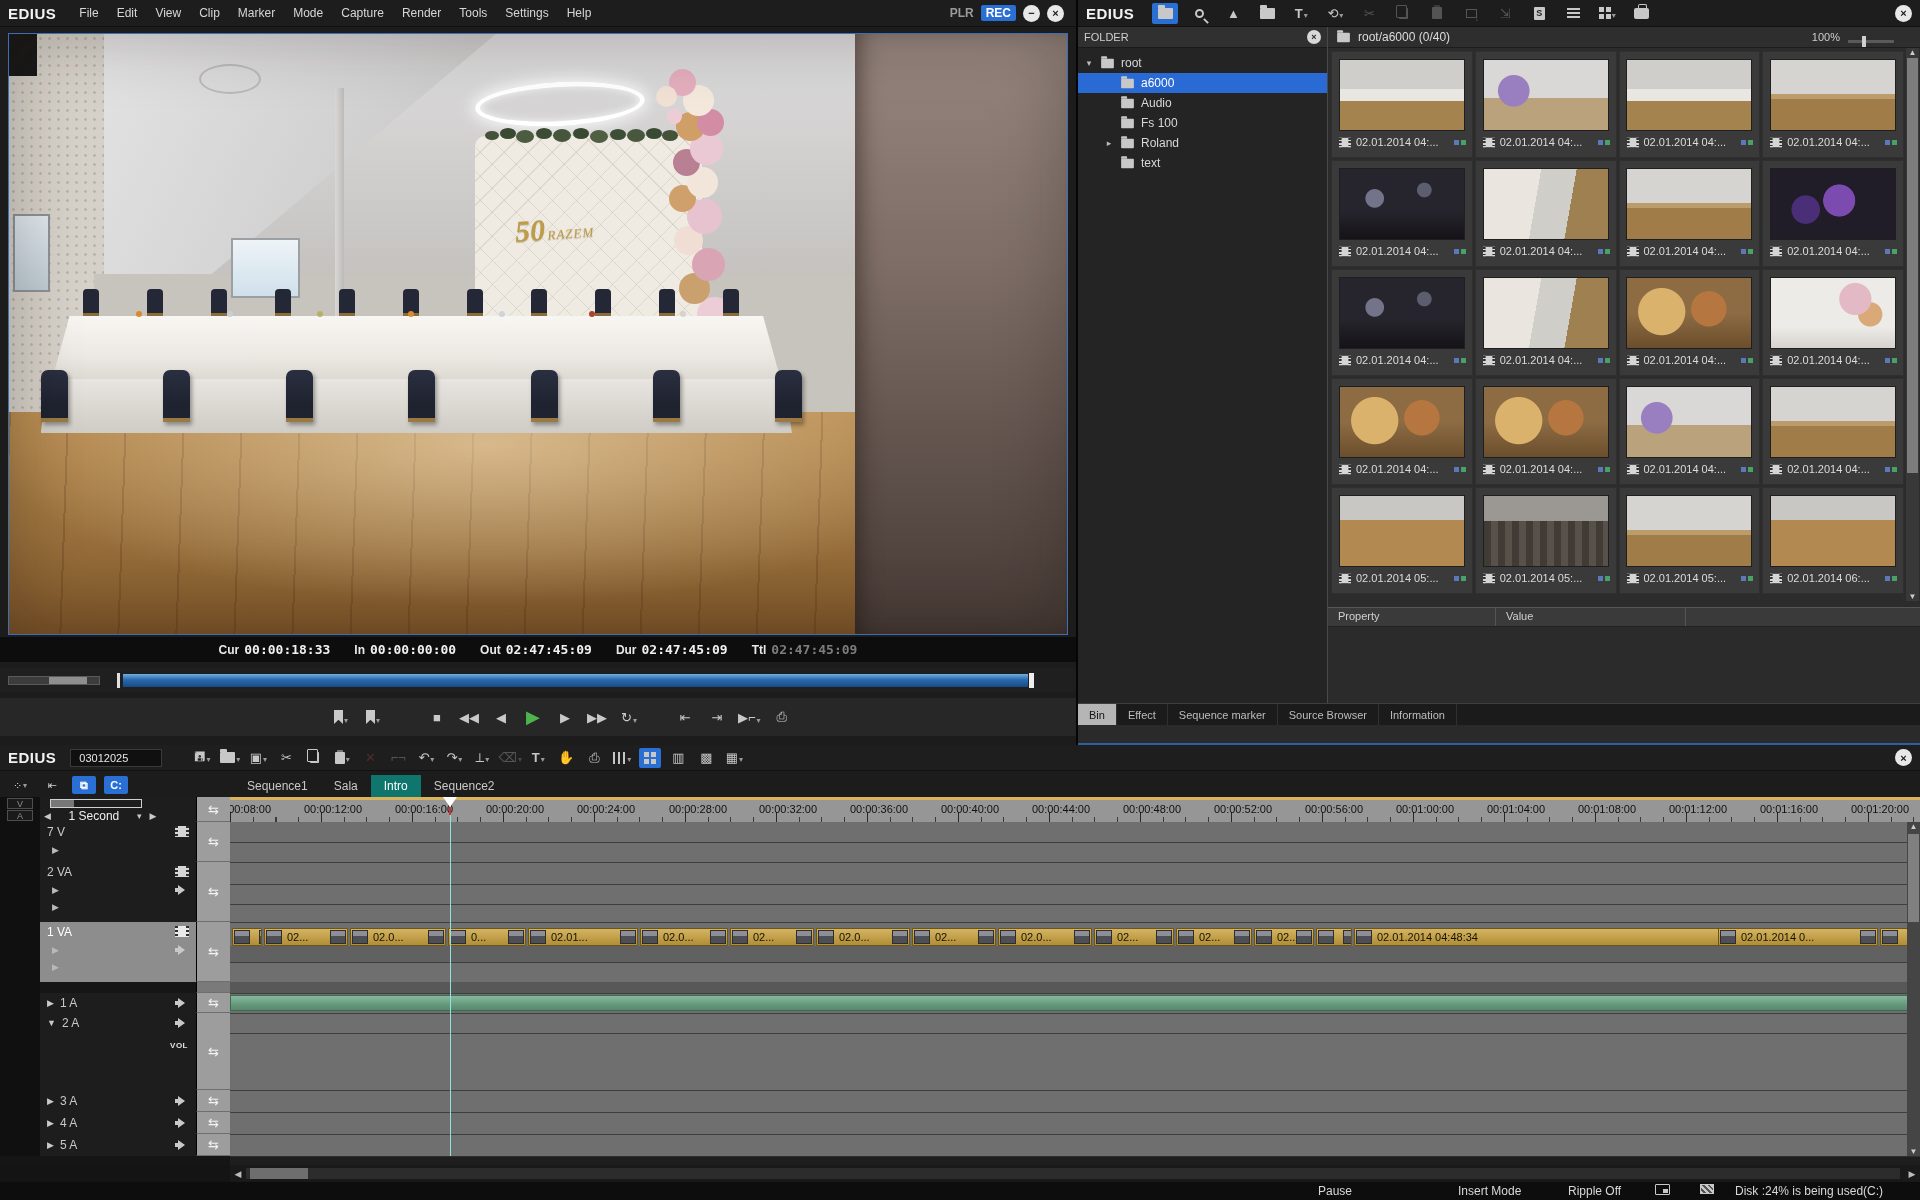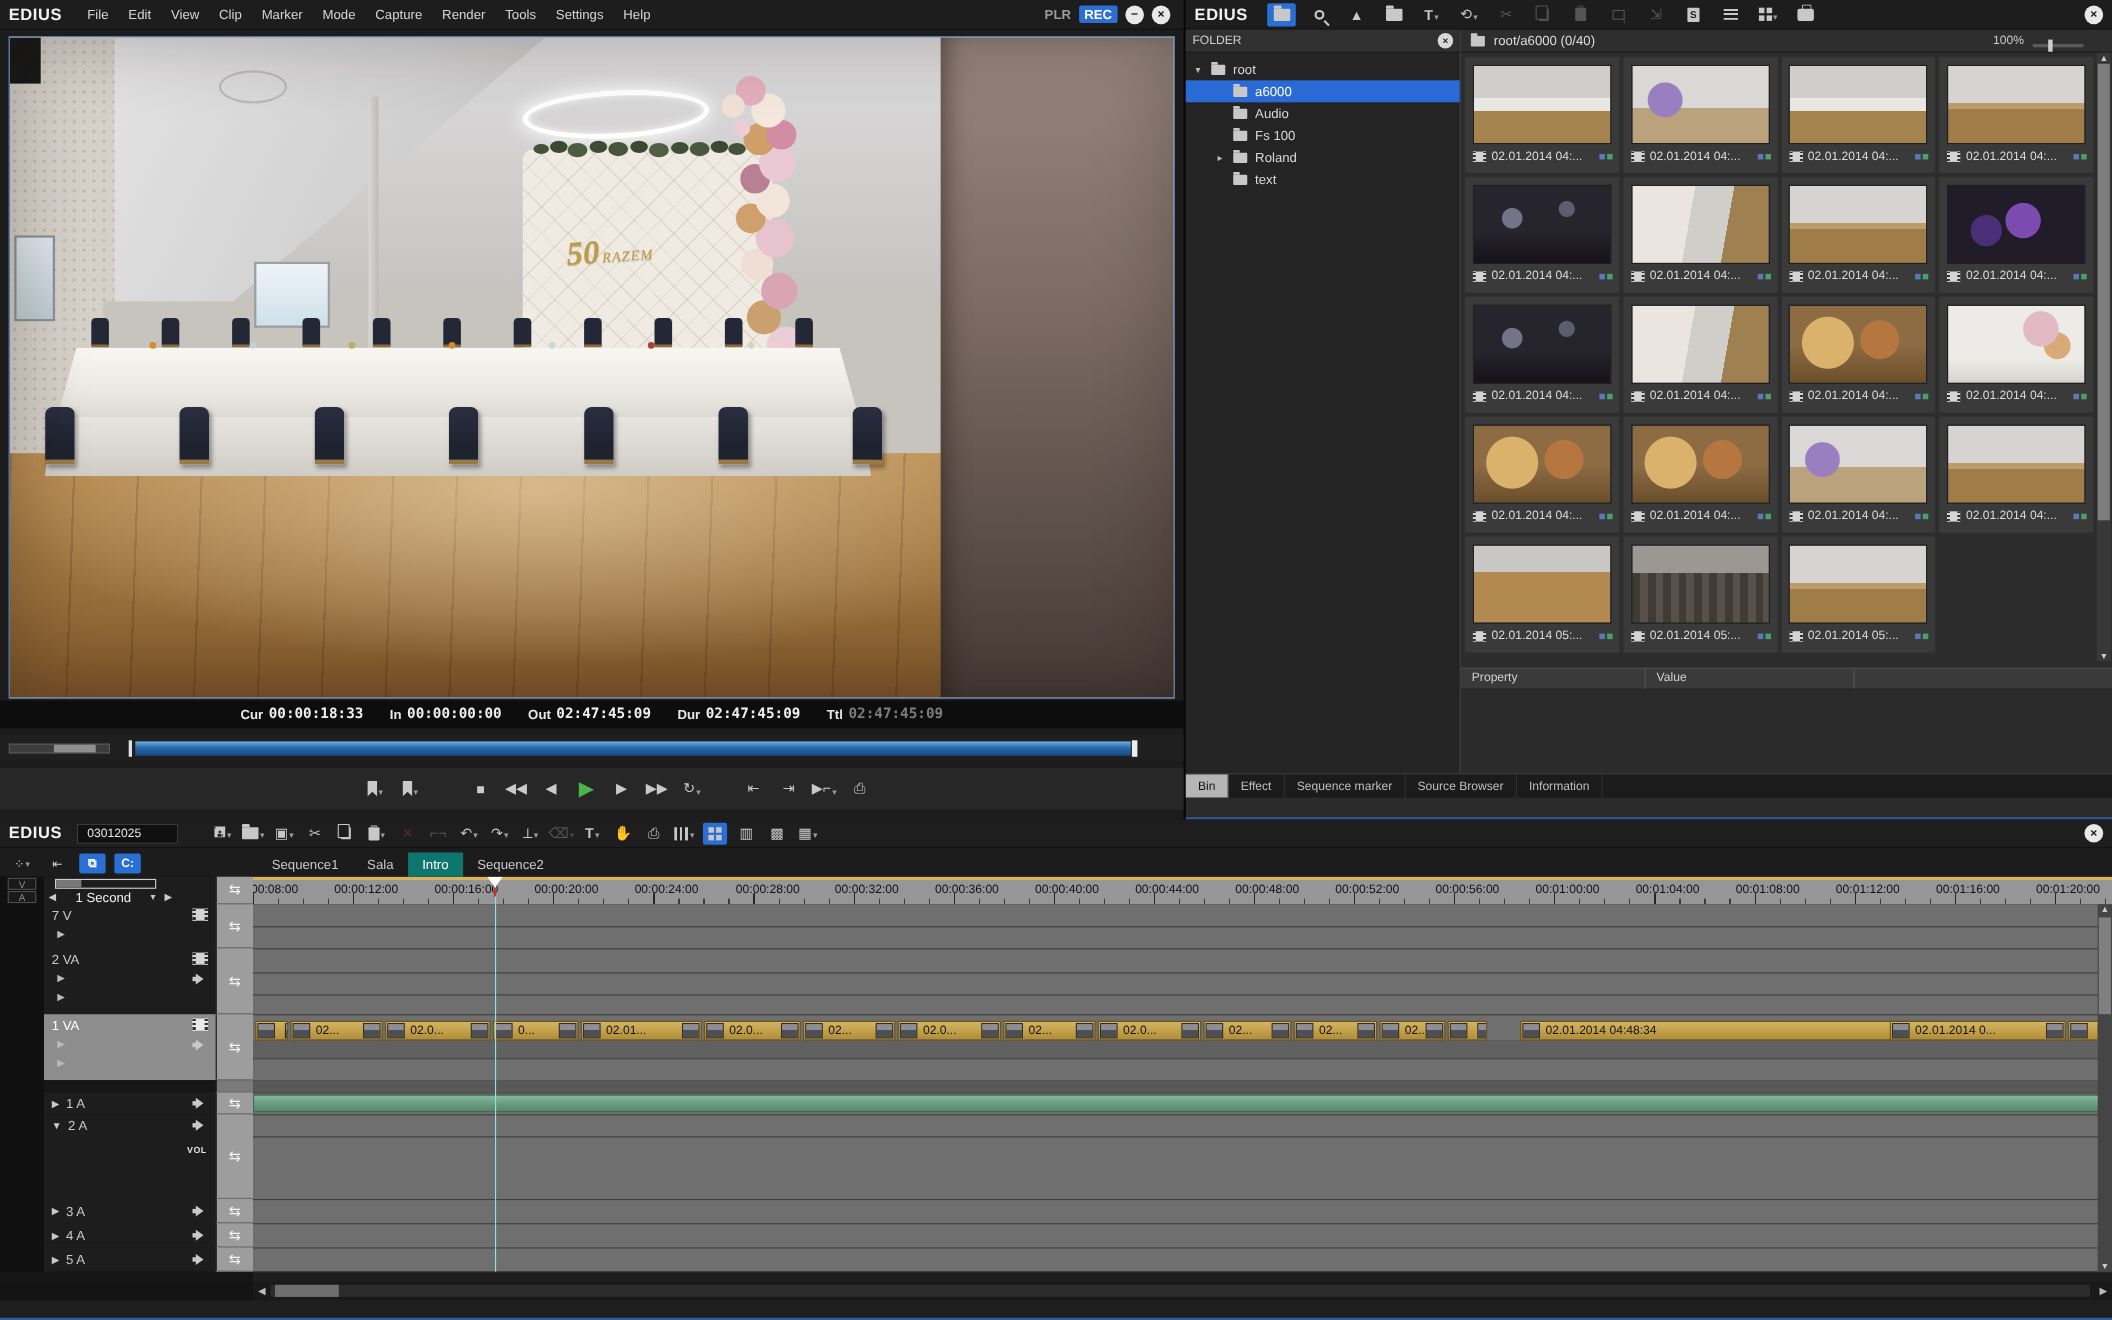--- a/index.html
+++ b/index.html
@@ -695,20 +695,31 @@
               <div class="blabel">
                 <span class="ic-film" style="transform:scale(.85)"></span>
                 <span>02.01.2014 05:...</span>
                 <span class="dots">
                   <i class="dotb"></i>
                   <i class="dotg"></i>
                 </span>
               </div>
             </div>
 
+            <div class="bcell">
+              <div class="bthumb v-floor"></div>
+              <div class="blabel">
+                <span class="ic-film" style="transform:scale(.85)"></span>
+                <span>02.01.2014 06:...</span>
+                <span class="dots">
+                  <i class="dotb"></i>
+                  <i class="dotg"></i>
+                </span>
+              </div>
+            </div>
           </div>
         <div class="prop">
           <div class="prop-head">
             <span class="pc c1">Property</span>
             <span class="pc c2">Value</span>
           </div>
         </div>
       </div>
     </div>
 
@@ -1037,21 +1048,21 @@
                 <span class="clbl">02...</span>
                 <span class="cth r"></span>
               </div>
             
               <div class="clip" style="left: 1086px; width: 36px;">
                 <span class="cth"></span>
                 <span class="clbl"></span>
                 <span class="cth r"></span>
               </div>
             
-              <div class="clip" style="left: 1124px; width: 384px; margin-left: 28px;">
+              <div class="clip" style="left: 1124px; width: 384px;">
                 <span class="cth"></span>
                 <span class="clbl">02.01.2014 04:48:34</span>
                 <span class="cth r"></span>
               </div>
             
               <div class="clip" style="left: 1488px; width: 160px;">
                 <span class="cth"></span>
                 <span class="clbl">02.01.2014 0...</span>
                 <span class="cth r"></span>
               </div>
@@ -1075,14 +1086,22 @@
 
     <div class="tl-hscroll">
       <span class="hsp"></span>
       <span class="harr">◀</span>
       <span class="htrack">
           <span class="hthumb"></span>
         </span>
       <span class="harr">▶</span>
     </div>
 
+    <div class="statusbar">
+      <span class="st-pause">Pause</span>
+      <span class="st-insert">Insert Mode</span>
+      <span class="st-ripple">Ripple Off</span>
+      <span class="st-ic1"></span>
+      <span class="st-ic2"></span>
+      <span class="st-disk">Disk :24% is being used(C:)</span>
+    </div>
   </div>
 </div>
 
 </body></html>

